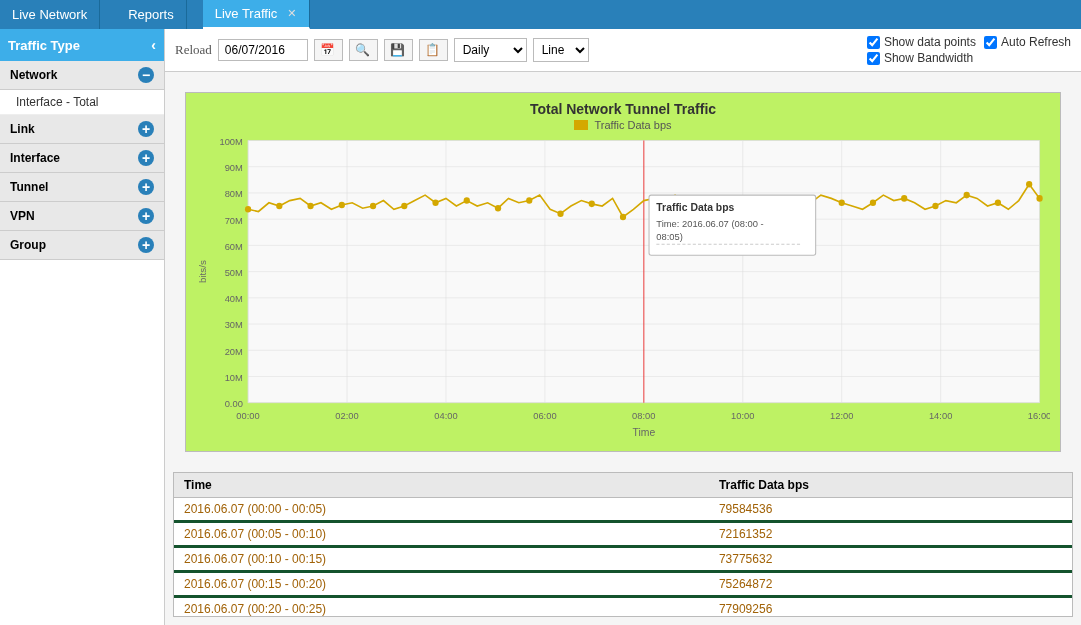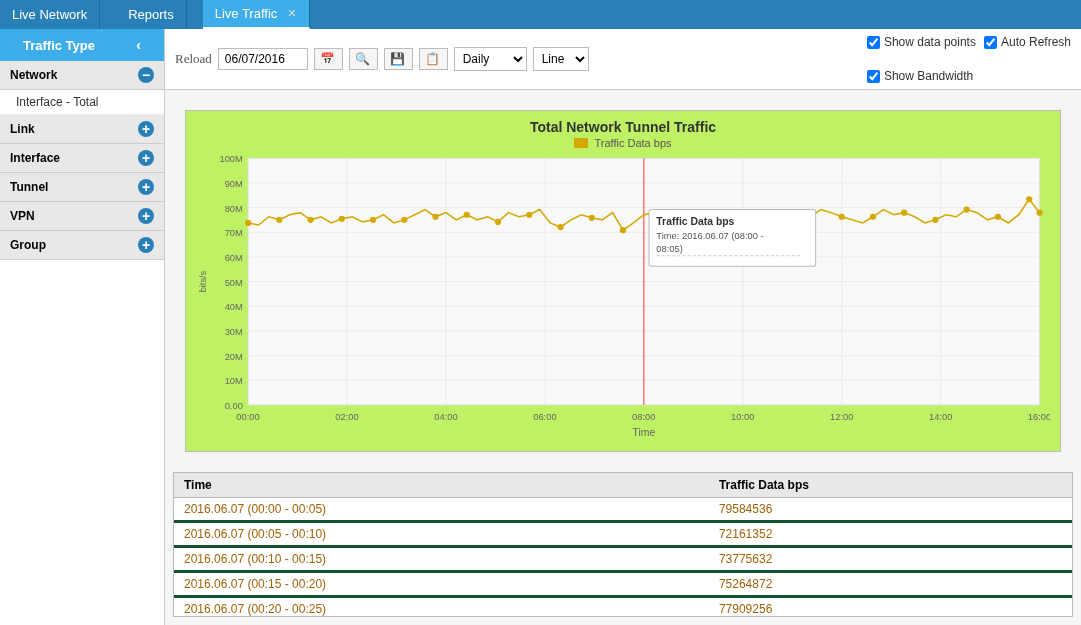--- a/index.html
+++ b/index.html
@@ -45,21 +45,21 @@
     .sidebar {
       width: 165px;
       background: #fff;
       border-right: 1px solid #ccc;
       overflow-y: auto;
       flex-shrink: 0;
     }
     .sidebar-header {
       background: #3daee9;
       color: #fff;
-      padding: 8px 23px;
+      padding: 8px 8px;
       font-weight: bold;
       font-size: 13px;
       display: flex;
       justify-content: space-between;
       align-items: center;
     }
     .sidebar-header .arrow {
       font-size: 14px;
     }
     .section-header {
@@ -141,21 +141,21 @@
     .toolbar select {
       border: 1px solid #bbb;
       padding: 3px 4px;
       font-size: 12px;
       background: #fff;
     }
     .toolbar-right {
       margin-left: auto;
       display: flex;
       flex-direction: column;
-      gap: 20px;
+      gap: 2px;
     }
     .toolbar-right-row {
       display: flex;
       align-items: center;
       gap: 8px;
     }
     .checkbox-label {
       display: flex;
       align-items: center;
       gap: 4px;

